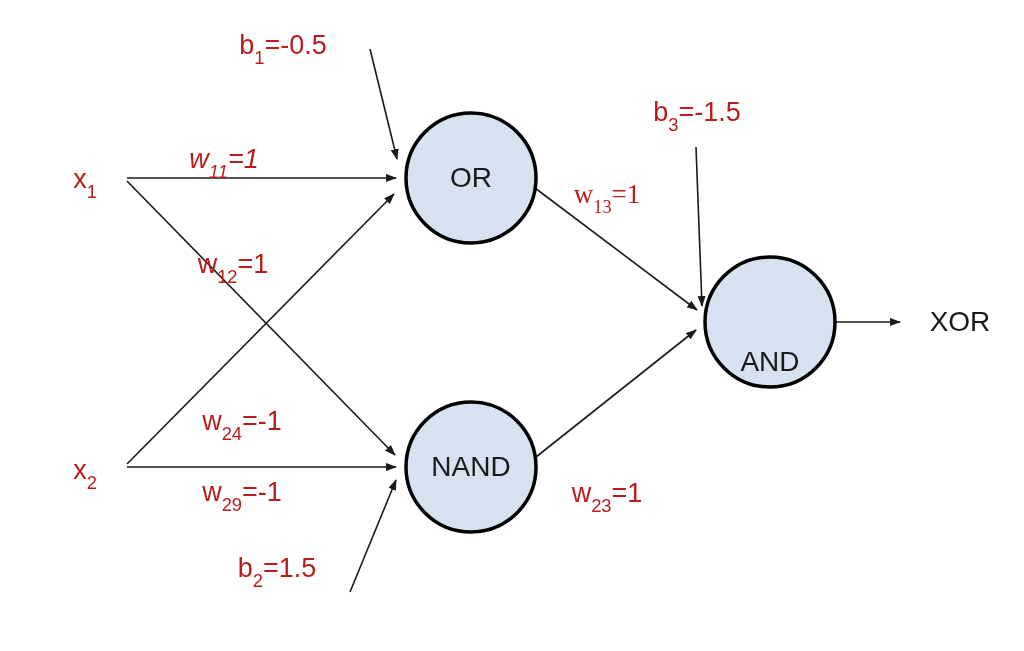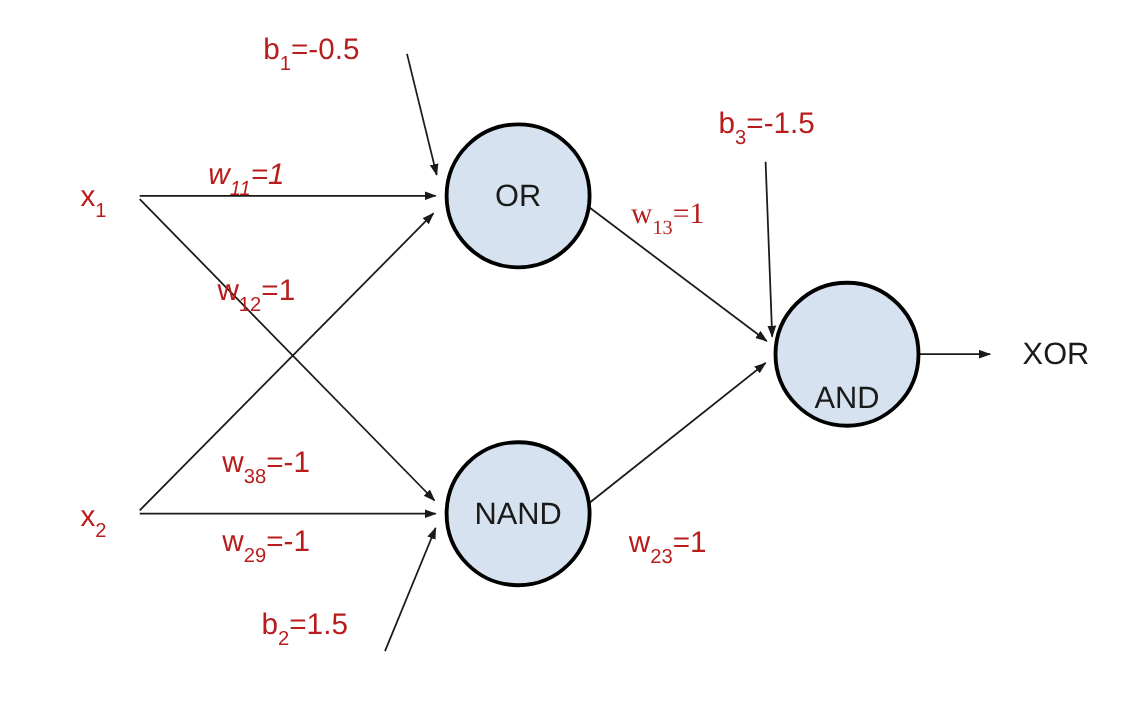--- a/index.html
+++ b/index.html
@@ -78,21 +78,21 @@
     <circle class="node-circle" cx="471" cy="178" r="65" style="fill: rgb(214, 226, 240); stroke: rgb(0, 0, 0);"></circle>
     <circle class="node-circle" cx="471" cy="467" r="65" style="fill: rgb(214, 226, 240); stroke: rgb(0, 0, 0);"></circle>
     <circle class="node-circle" cx="770" cy="322" r="65" style="fill: rgb(214, 226, 240); stroke: rgb(0, 0, 0);"></circle>
   </svg>
 
   <div class="lbl" style="left:85px; top:179px;"><span>x</span><sub>1</sub></div>
   <div class="lbl" style="left:85px; top:470px;"><span>x</span><sub>2</sub></div>
 
   <div class="lbl" style="left:224px; top:159px;font-style:italic;"><span>w</span><sub>11</sub><span>=1</span></div>
   <div class="lbl" style="left:233px; top:229px;margin-top:35px;"><span>w</span><sub>12</sub><span>=1</span></div>
-  <div class="lbl" style="left:242px; top:421px;"><span>w</span><sub>38</sub><span>=-1</span></div>
+  <div class="lbl" style="left:242px; top:421px;"><span>w</span><sub>24</sub><span>=-1</span></div>
   <div class="lbl" style="left:242px; top:492px;"><span>w</span><sub>29</sub><span>=-1</span></div>
   <div class="lbl" style="left:607px; top:194px;font-family:Liberation Serif, serif;"><span>w</span><sub>13</sub><span>=1</span></div>
   <div class="lbl" style="left:607px; top:493px;"><span>w</span><sub>23</sub><span>=1</span></div>
 
   <div class="lbl" style="left:283px; top:45px;"><span>b</span><sub>1</sub><span>=-0.5</span></div>
   <div class="lbl" style="left:277px; top:568px;"><span>b</span><sub>2</sub><span>=1.5</span></div>
   <div class="lbl" style="left:697px; top:112px;"><span>b</span><sub>3</sub><span>=-1.5</span></div>
 
   <div class="node-label" style="left:471px; top:178px;">OR</div>
   <div class="node-label" style="left:471px; top:467px;">NAND</div>

